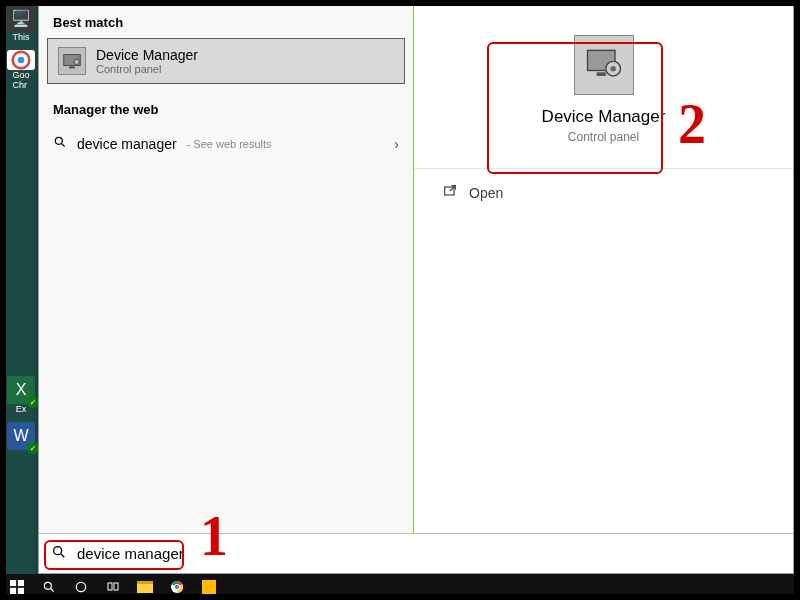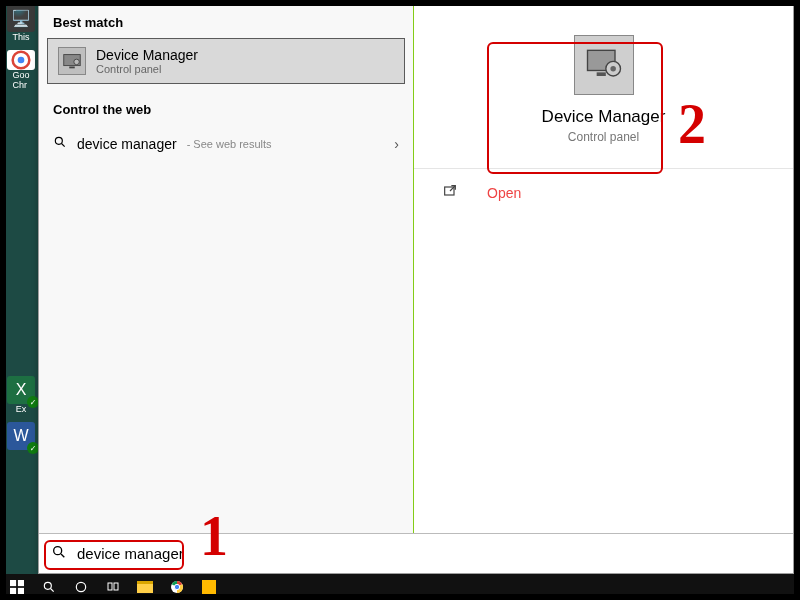--- a/index.html
+++ b/index.html
@@ -66,22 +66,22 @@
   .preview-card .big-icon {
     width:60px; height:60px; margin: 0 auto 12px auto;
     background:#cfcfcf; border:1px solid #888;
     display:flex; align-items:center; justify-content:center; font-size:32px;
   }
   .preview-card .pt1 { font-size:17px; color:#000; }
   .preview-card .pt2 { font-size:12px; color:#777; margin-top:3px; }
 
   .actions-divider { border-top:1px solid #e5e5e5; margin: 24px 0 0 0; }
   .action-row {
-    display:flex; align-items:center; gap:29px;
-    padding: 14px 28px; font-size:14px; color:#ef4444;
+    display:flex; align-items:center; gap:11px;
+    padding: 14px 28px; font-size:14px; color:#404040;
     cursor:pointer;
   }
   .action-row .open-icon { font-size:15px; color:#444; }
 
   
   .search-bar {
     height: 40px; border-top:1px solid #bbb;
     display:flex; align-items:center; padding: 0 12px; gap:10px;
     background:#fff;
   }
@@ -149,21 +149,21 @@
               <rect x="9" y="18" width="6" height="2" fill="#444"></rect>
               <circle cx="17" cy="13" r="3" fill="#bbb" stroke="#444"></circle>
             </svg>
         </div>
         <div class="bm-text">
           <div class="t1">Device Manager</div>
           <div class="t2">Control panel</div>
         </div>
       </div>
 
-      <div class="section-header">Control the web</div>
+      <div class="section-header">Manager the web</div>
       <div class="web-row">
         <span class="search-glyph">
           <svg viewBox="0 0 24 24" width="14" height="14" fill="none" stroke="#000" stroke-width="2">
               <circle cx="10" cy="10" r="6"></circle>
               <line x1="15" y1="15" x2="20" y2="20"></line>
             </svg>
         </span>
         <span class="q">device manager</span>
         <span class="hint">- See web results</span>
         <span class="chev">›</span>

